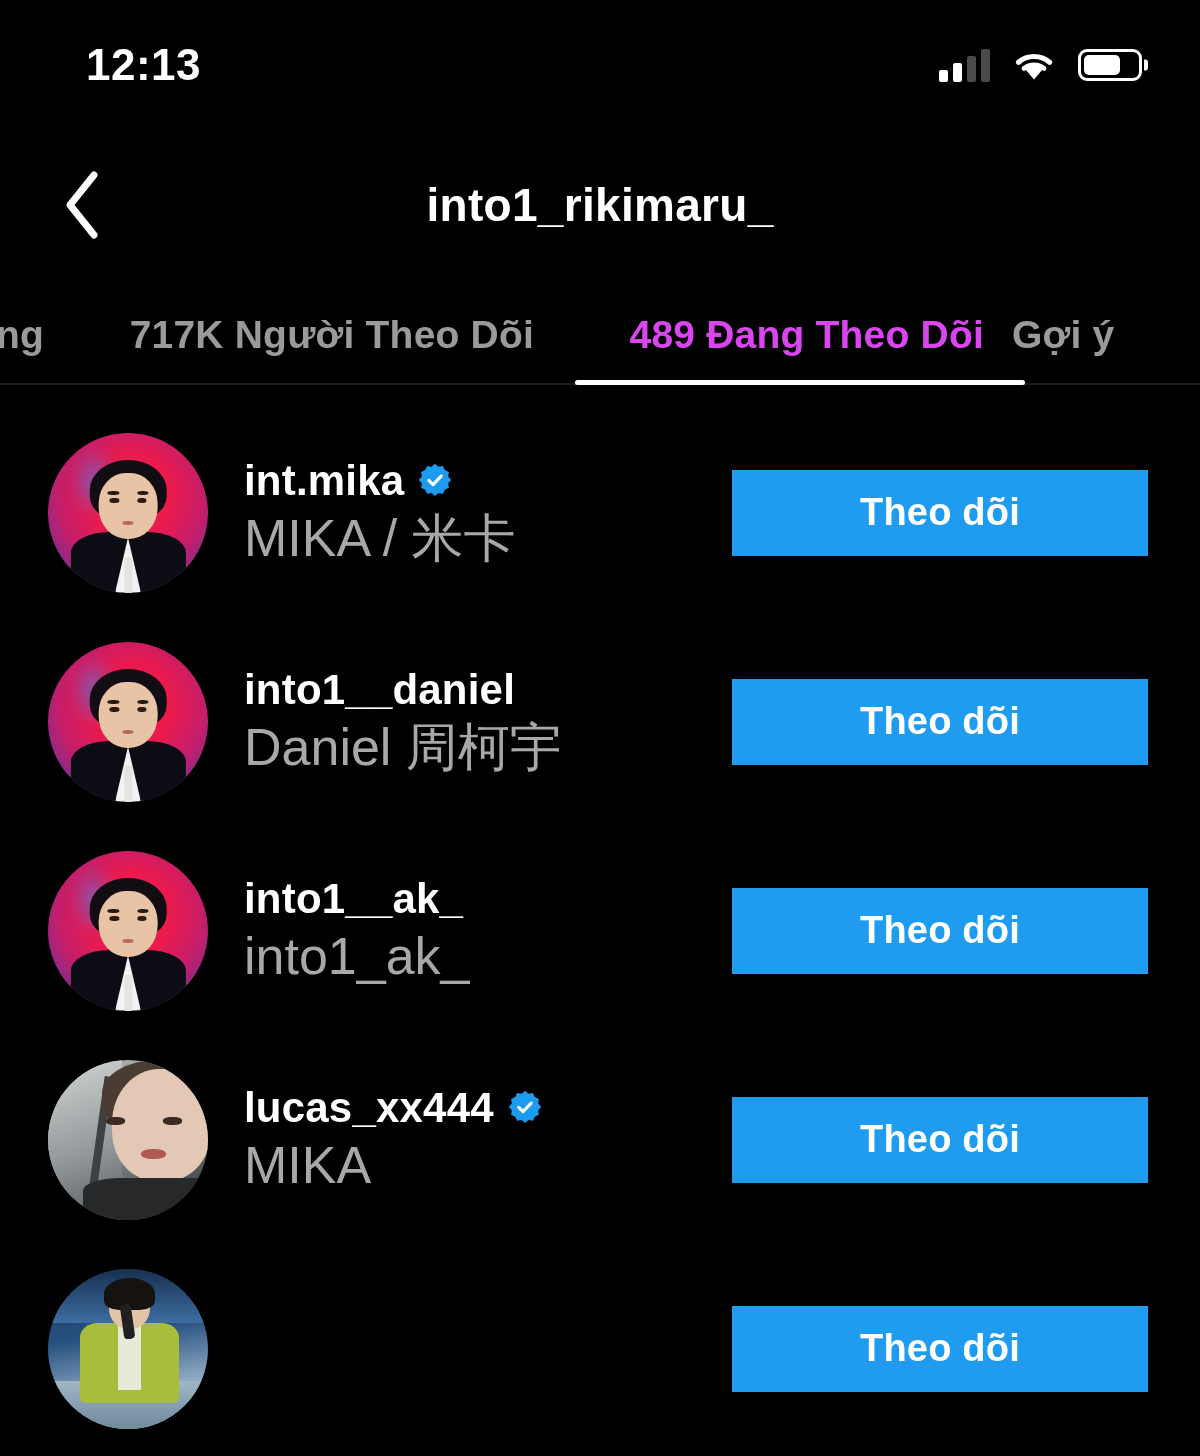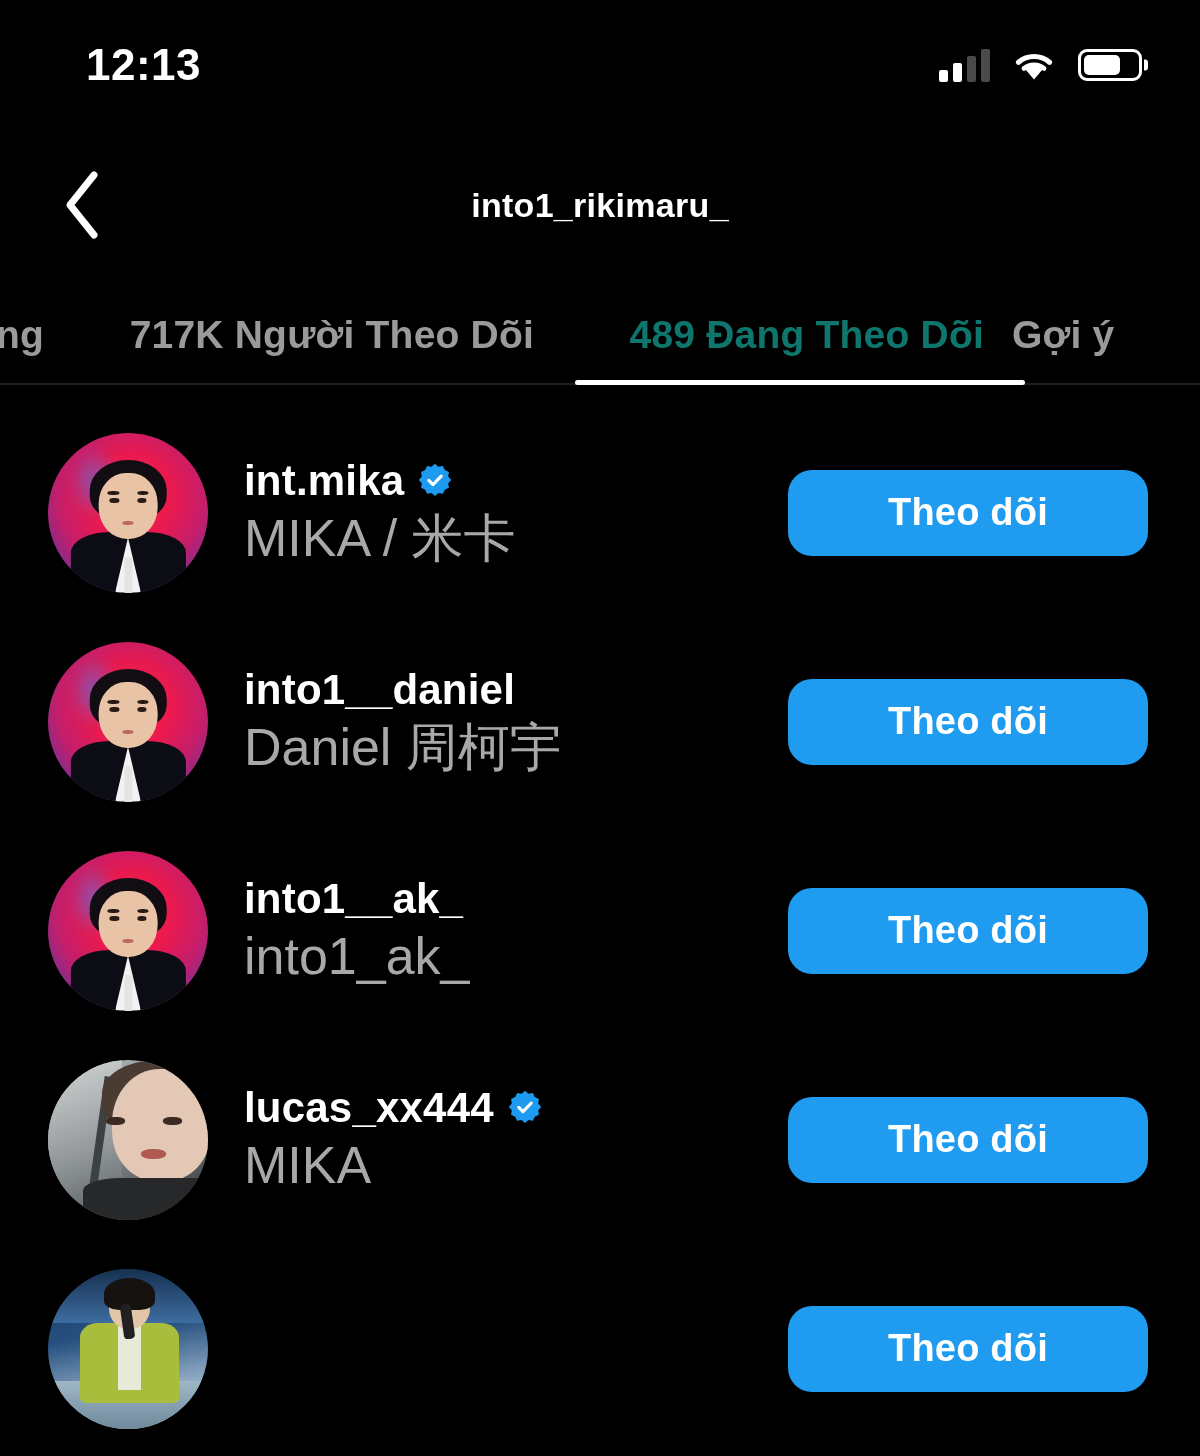--- a/index.html
+++ b/index.html
@@ -44,34 +44,34 @@
   
   .navbar {
     position:absolute; top:130px; left:0; width:1200px; height:150px;
   }
   .back-btn {
     position:absolute; left:38px; top:50%; transform:translateY(-50%);
     width:90px; height:90px; display:flex; align-items:center; justify-content:center;
   }
   .nav-title {
     position:absolute; left:0; right:0; top:50%; transform:translateY(-50%);
-    text-align:center; color:#fff; font-size:34px; font-weight:700;
+    text-align:center; color:#fff; font-size:46px; font-weight:700;
     letter-spacing:0.3px;
   }
 
   
   .tabs {
     position:absolute; top:285px; left:0; width:1200px; height:100px;
     display:flex; align-items:center; white-space:nowrap;
   }
   .tab {
     color:#9a9a9a; font-size:39px; font-weight:700; letter-spacing:0.2px;
     flex:none; text-align:right;
   }
-  .tab.active { color:#0f766e; }
+  .tab.active { color:#d946ef; }
   .tab-ung   { width:92px;  margin-left:-28px; text-align:left; }
   .tab-flw   { width:470px; }
   .tab-fwg   { width:450px; }
   .tab-sug   { width:230px; text-align:left; padding-left:28px; }
 
   .tabs-divider {
     position:absolute; top:383px; left:0; width:1200px; height:2px;
     background:#1d1d1d;
   }
   .tab-underline {
@@ -154,21 +154,21 @@
     line-height:1.08;
     text-align:right;
   }
   .badge { width:36px; height:36px; flex:none; }
   .fullname {
     color:#a8a8a8; font-size:52px; font-weight:400; line-height:1.12;
   }
 
   .follow-btn {
     position:absolute; right:52px; top:50%; transform:translateY(-50%);
-    width:360px; height:86px; border:none; border-radius:24px;
+    width:416px; height:86px; border:none; border-radius:0;
     color:#fff; font-size:38px; font-weight:700;
     font-family:"Liberation Sans", sans-serif;
     display:flex; align-items:center; justify-content:center;
     cursor:pointer; letter-spacing:0.2px;
   }
 </style>
 </head>
 <body>
 
 <div class="phone">

